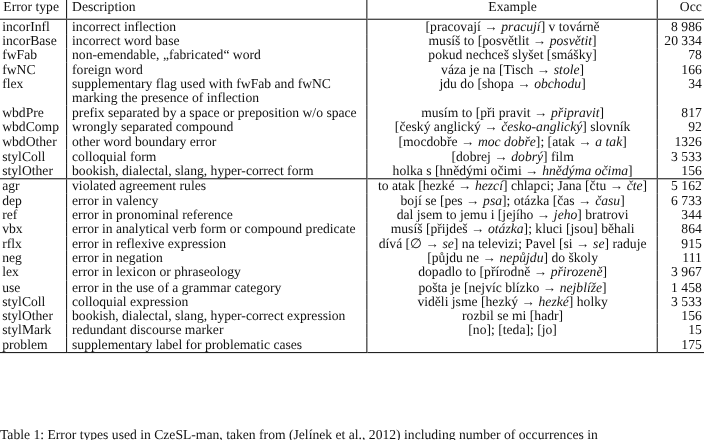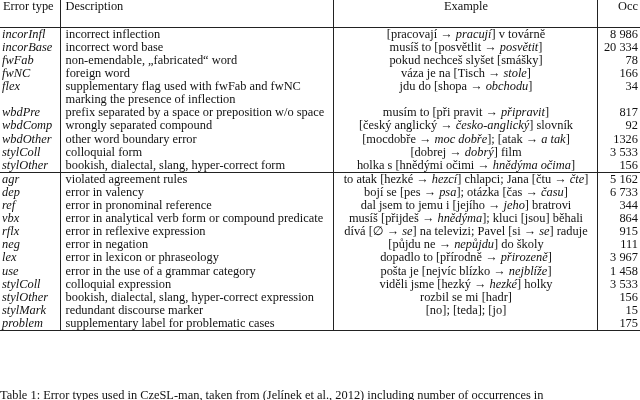--- a/index.html
+++ b/index.html
@@ -34,25 +34,25 @@
     td, th {
       padding: 0 3px;
       height: 13.1px;
       line-height: 13px;
       white-space: nowrap;
       overflow: visible;
       font-weight: normal;
       vertical-align: top;
     }
     th { text-align: left; }
-    td.type { font-style: italic; padding-left: 2px; }
+    td.type { padding-left: 2px; }
     td.desc, th.desc { border-left: 1.5px solid #222; padding-left: 5px; }
     td.ex, th.ex { border-left: 1.5px solid #222; padding-left: 5px; text-align: center; }
     td.occ, th.occ { border-left: 1.5px solid #222; text-align: right; padding-right: 2px; margin-left: 12px; }
-    tr.head th { border-bottom: 1.5px solid #222; height: 27px; }
+    tr.head th { border-bottom: 1.5px solid #222; height: 17px; }
     tr.sep td { border-bottom: 1.5px solid #222; }
     .ex b { font-weight: normal; }
     .ex i { }
     td.desc.wrap { white-space: normal; line-height: 13px; }
     .caption {
       position: absolute;
       left: 0;
       top: 389px;
       width: 640px;
       white-space: nowrap;
@@ -155,21 +155,21 @@
         </tr>
         <tr>
           <td class="type">ref</td>
           <td class="desc">error in pronominal reference</td>
           <td class="ex"><span>dal jsem to jemu i [</span><b>jejího</b><span> → </span><i>jeho</i><span>] bratrovi</span></td>
           <td class="occ">344</td>
         </tr>
         <tr>
           <td class="type">vbx</td>
           <td class="desc">error in analytical verb form or compound predicate</td>
-          <td class="ex"><span>musíš [</span><b>přijdeš</b><span> → </span><i>hnědýma</i><span>]; kluci [</span><b>jsou</b><span>] běhali</span></td>
+          <td class="ex"><span>musíš [</span><b>přijdeš</b><span> → </span><i>otázka</i><span>]; kluci [</span><b>jsou</b><span>] běhali</span></td>
           <td class="occ">864</td>
         </tr>
         <tr>
           <td class="type">rflx</td>
           <td class="desc">error in reflexive expression</td>
           <td class="ex"><span>dívá [∅ → </span><i>se</i><span>] na televizi; Pavel [</span><b>si</b><span> → </span><i>se</i><span>] raduje</span></td>
           <td class="occ">915</td>
         </tr>
         <tr>
           <td class="type">neg</td>

